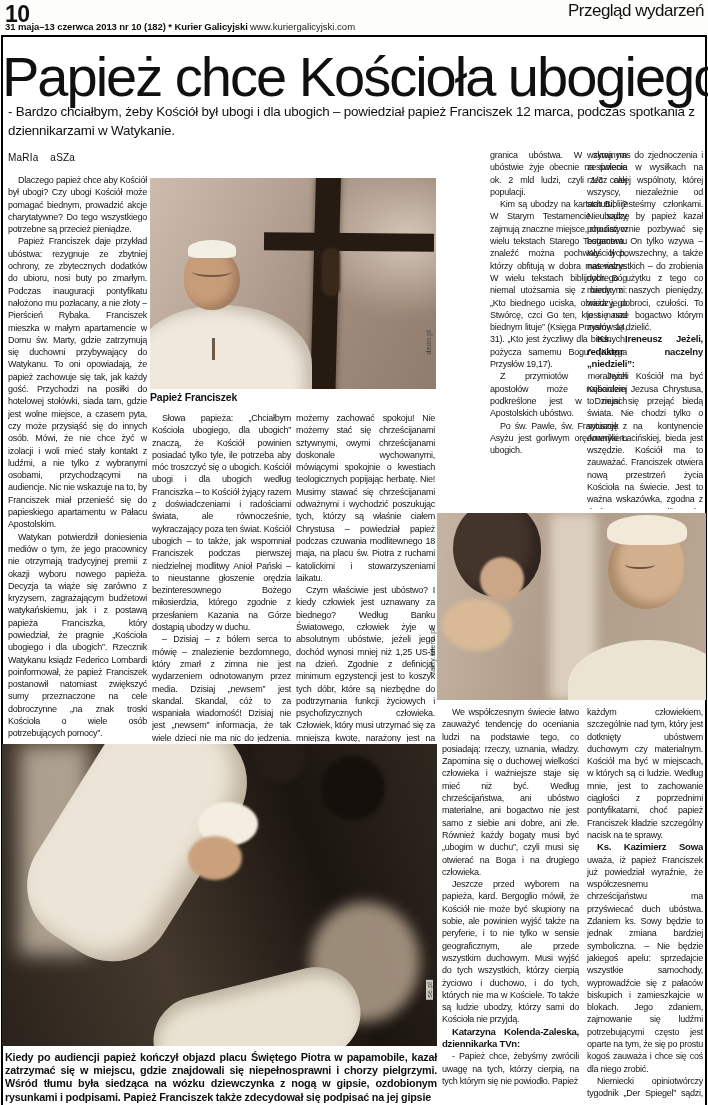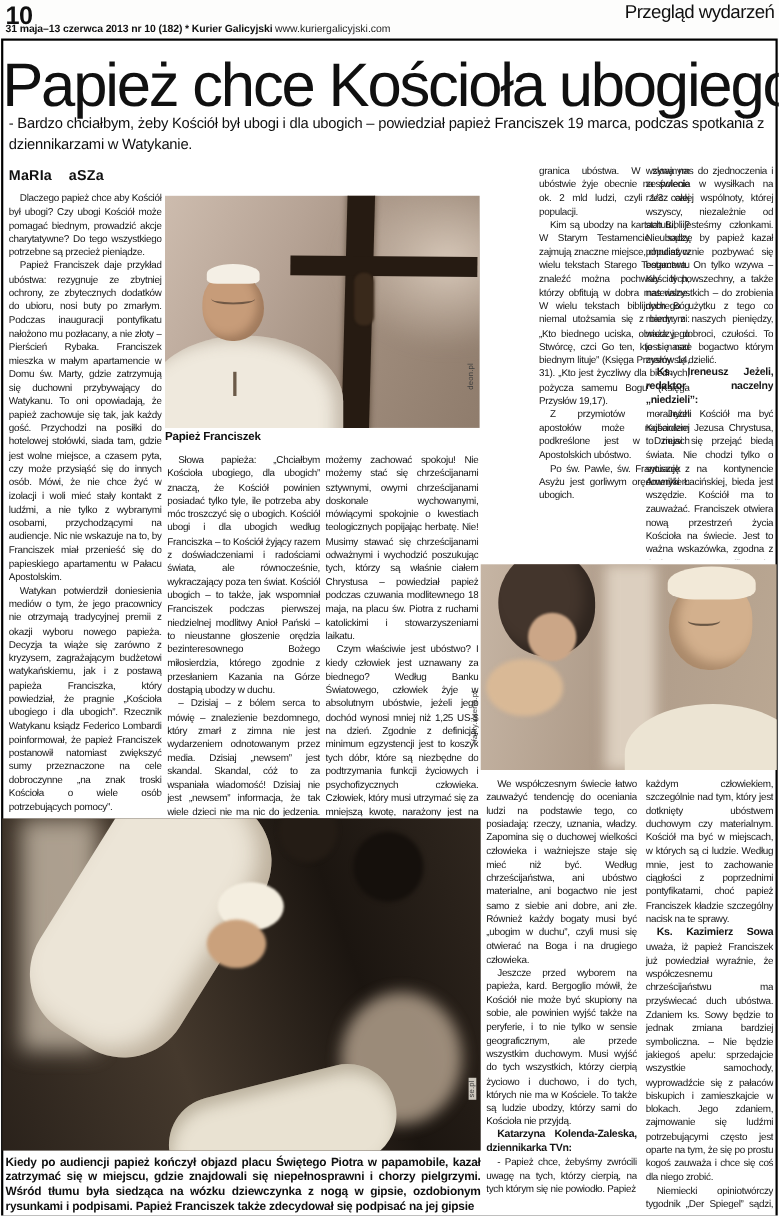--- a/index.html
+++ b/index.html
@@ -11,21 +11,21 @@
   .abs{position:absolute;}
   
   .page-num{left:5px;top:1px;font-size:23px;font-weight:bold;letter-spacing:-.5px;}
   .section-title{right:4px;top:1px;font-size:17px;font-weight:normal;letter-spacing:-.5px;}
   .date-line{left:5px;top:21px;font-size:9.5px;font-weight:bold;letter-spacing:-.1px;}
   .website{left:250px;top:21px;font-size:9.5px;color:#222;}
   
   .frame{left:1px;top:35px;width:702px;height:1068px;border:2px solid #000;background:#fff;}
   .headline{left:2px;top:44px;width:696px;font-size:56px;font-weight:normal;letter-spacing:-2px;white-space:nowrap;}
   .lead{left:8px;top:103px;width:692px;font-size:13.4px;line-height:18.5px;letter-spacing:-.2px;text-align:left;}
-  .byline{left:8px;top:152px;font-size:13px;font-weight:bold;white-space:pre;letter-spacing:.2px;}
+  .byline{left:8px;top:152px;font-size:10px;font-weight:normal;white-space:pre;letter-spacing:.2px;}
   
   .col{position:absolute;text-align:justify;font-size:9px;line-height:12.3px;letter-spacing:-.25px;overflow:hidden;color:#151515;}
   .col p{margin:0;text-indent:10px;}
   .col p.cont{text-indent:0;}
   .speaker{font-weight:bold;font-size:9.6px;margin-top:3px;}
   .b{font-weight:bold;font-size:9.6px;}
   .c1{left:8px;top:174px;width:139px;height:566px;}
   .c2{left:152px;top:412px;width:139px;height:330px;}
   .c3{left:296px;top:412px;width:139px;height:330px;}
   .c4t{left:442px;top:149px;width:137px;height:360px;margin-left:48px;}
@@ -80,21 +80,21 @@
 <body>
 
 <div class="abs page-num">10</div>
 <div class="abs section-title">Przegląd wydarzeń</div>
 <div class="abs date-line">31 maja–13 czerwca 2013 nr 10 (182) * Kurier Galicyjski</div>
 <div class="abs website">www.kuriergalicyjski.com</div>
 
 <div class="abs frame"></div>
 
 <div class="abs headline">Papież chce Kościoła ubogiego</div>
-<div class="abs lead">- Bardzo chciałbym, żeby Kościół był ubogi i dla ubogich – powiedział papież Franciszek 19 marca, podczas spotkania z dziennikarzami w Watykanie.</div>
+<div class="abs lead">- Bardzo chciałbym, żeby Kościół był ubogi i dla ubogich – powiedział papież Franciszek 12 marca, podczas spotkania z dziennikarzami w Watykanie.</div>
 <div class="abs byline">MaRIa    aSZa</div>
 
 <div class="photo ph1">
   <div class="glow"></div>
   <div class="cross-v"></div>
   <div class="cross-h"></div>
   <div class="corpus"></div>
   <div class="body"></div>
   <div class="head"></div>
   <div class="cap"></div>

